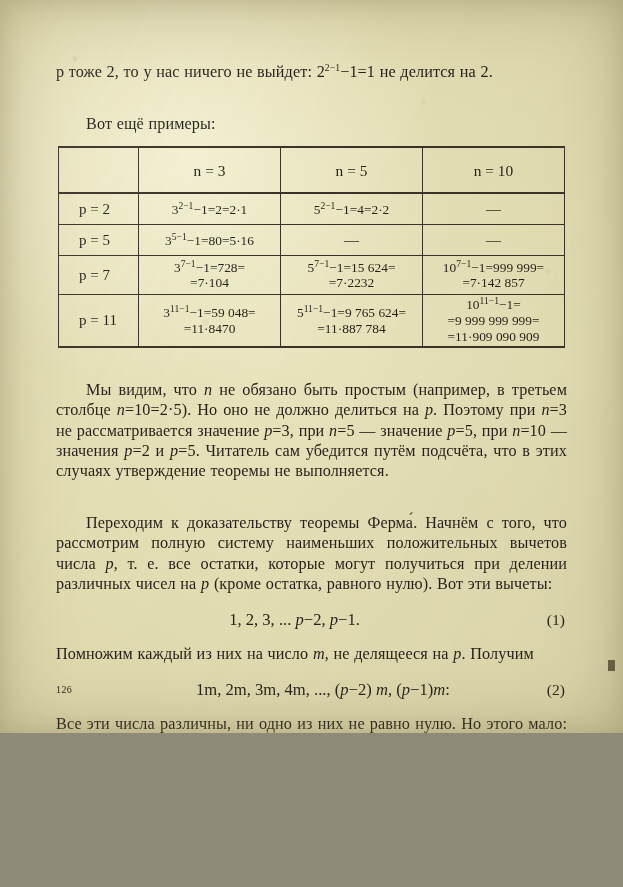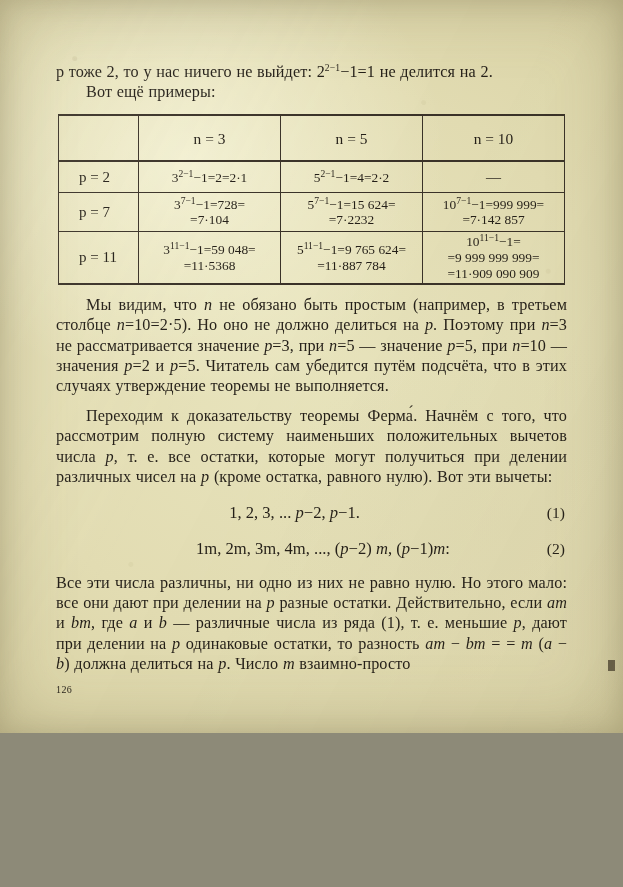--- a/index.html
+++ b/index.html
@@ -55,21 +55,21 @@
 
   
   p.para {
     margin: 0;
     font-size: 16.2px;
     line-height: 20.2px;
     text-align: justify;
     letter-spacing: .1px;
     word-spacing: .5px;
   }
-  p.para.indent { text-indent: 30px; }
+  p.para.indent { text-indent: 30px; margin-top: 32px; }
   p.gap-top { margin-top: 10px; }
 
   i.m, .m {
     font-style: italic;
     font-family: "Liberation Serif", "DejaVu Serif", serif;
   }
 
   sup {
     font-size: 9.6px;
     vertical-align: super;
@@ -174,44 +174,51 @@
           </tr>
         </thead>
         <tbody>
           <tr>
             <td class="rowhead">p = 2</td>
             <td class="cell"><span class="nowrapcell"><span>3</span><sup>2−1</sup><span>−1=2=2·1</span></span></td>
             <td class="cell"><span class="nowrapcell"><span>5</span><sup>2−1</sup><span>−1=4=2·2</span></span></td>
             <td class="cell"><span class="dash">—</span></td>
           </tr>
           <tr>
+            <td class="rowhead">p = 5</td>
+            <td class="cell"><span class="nowrapcell"><span>3</span><sup>5−1</sup><span>−1=80=5·16</span></span></td>
+            <td class="cell"><span class="dash">—</span></td>
+            <td class="cell"><span class="dash">—</span></td>
+          </tr>
+          <tr>
             <td class="rowhead">p = 7</td>
             <td class="cell tall"><span class="nowrapcell"><span>3</span><sup>7−1</sup><span>−1=728=</span></span><span class="line2 nowrapcell">=7·104</span></td>
             <td class="cell tall"><span class="nowrapcell"><span>5</span><sup>7−1</sup><span>−1=15 624=</span></span><span class="line2 nowrapcell">=7·2232</span></td>
             <td class="cell tall"><span class="nowrapcell"><span>10</span><sup>7−1</sup><span>−1=999 999=</span></span><span class="line2 nowrapcell">=7·142 857</span></td>
           </tr>
           <tr>
             <td class="rowhead">p = 11</td>
-            <td class="cell tall"><span class="nowrapcell"><span>3</span><sup>11−1</sup><span>−1=59 048=</span></span><span class="line2 nowrapcell">=11·5368</span></td>
+            <td class="cell tall"><span class="nowrapcell"><span>3</span><sup>11−1</sup><span>−1=59 048=</span></span><span class="line2 nowrapcell">=11·8470</span></td>
             <td class="cell tall"><span class="nowrapcell"><span>5</span><sup>11−1</sup><span>−1=9 765 624=</span></span><span class="line2 nowrapcell">=11·887 784</span></td>
             <td class="cell tall"><span class="nowrapcell"><span>10</span><sup>11−1</sup><span>−1=</span></span><span class="line2 nowrapcell">=9 999 999 999=</span><span class="line2 nowrapcell">=11·909 090 909</span></td>
           </tr>
         </tbody>
       </table>
     </div>
 
     <p class="para indent">Мы видим, что <i class="m">n</i> не обязано быть простым (например, в третьем столбце <i class="m">n</i>=10=2·5). Но оно не должно делиться на <i class="m">p</i>. Поэтому при <i class="m">n</i>=3 не рассматривается значение <i class="m">p</i>=3, при <i class="m">n</i>=5 — значение <i class="m">p</i>=5, при <i class="m">n</i>=10 — значения <i class="m">p</i>=2 и <i class="m">p</i>=5. Читатель сам убедится путём подсчёта, что в этих случаях утверждение теоремы не выполняется.</p>
 
     <p class="para indent gap-top">Переходим к доказательству теоремы Ферма́. Начнём с того, что рассмотрим полную систему наименьших положительных вычетов числа <i class="m">p</i>, т. е. все остатки, которые могут получиться при делении различных чисел на <i class="m">p</i> (кроме остатка, равного нулю). Вот эти вычеты:</p>
 
     <div class="eq-row">
       <span class="eq-body">1, 2, 3, ... <i class="m">p</i>−2, <i class="m">p</i>−1.</span>
       <span class="eq-num">(1)</span>
     </div>
 
+    <p class="para">Помножим каждый из них на число <i class="m">m</i>, не делящееся на <i class="m">p</i>. Получим</p>
 
     <div class="eq-row">
       <span class="eq-body left-ish">1m, 2m, 3m, 4m, ..., (<i class="m">p</i>−2) <i class="m">m</i>, (<i class="m">p</i>−1)<i class="m">m</i>:</span>
       <span class="eq-num">(2)</span>
     </div>
 
     <p class="para">Все эти числа различны, ни одно из них не равно нулю. Но этого мало: все они дают при делении на <i class="m">p</i> разные остатки. Действительно, если <i class="m">am</i> и <i class="m">bm</i>, где <i class="m">a</i> и <i class="m">b</i> — различные числа из ряда (1), т. е. меньшие <i class="m">p</i>, дают при делении на <i class="m">p</i> одинаковые остатки, то разность <i class="m">am</i> − <i class="m">bm</i> = = <i class="m">m</i> (<i class="m">a</i> − <i class="m">b</i>) должна делиться на <i class="m">p</i>. Число <i class="m">m</i> взаимно-просто</p>
 
   </div>
 

